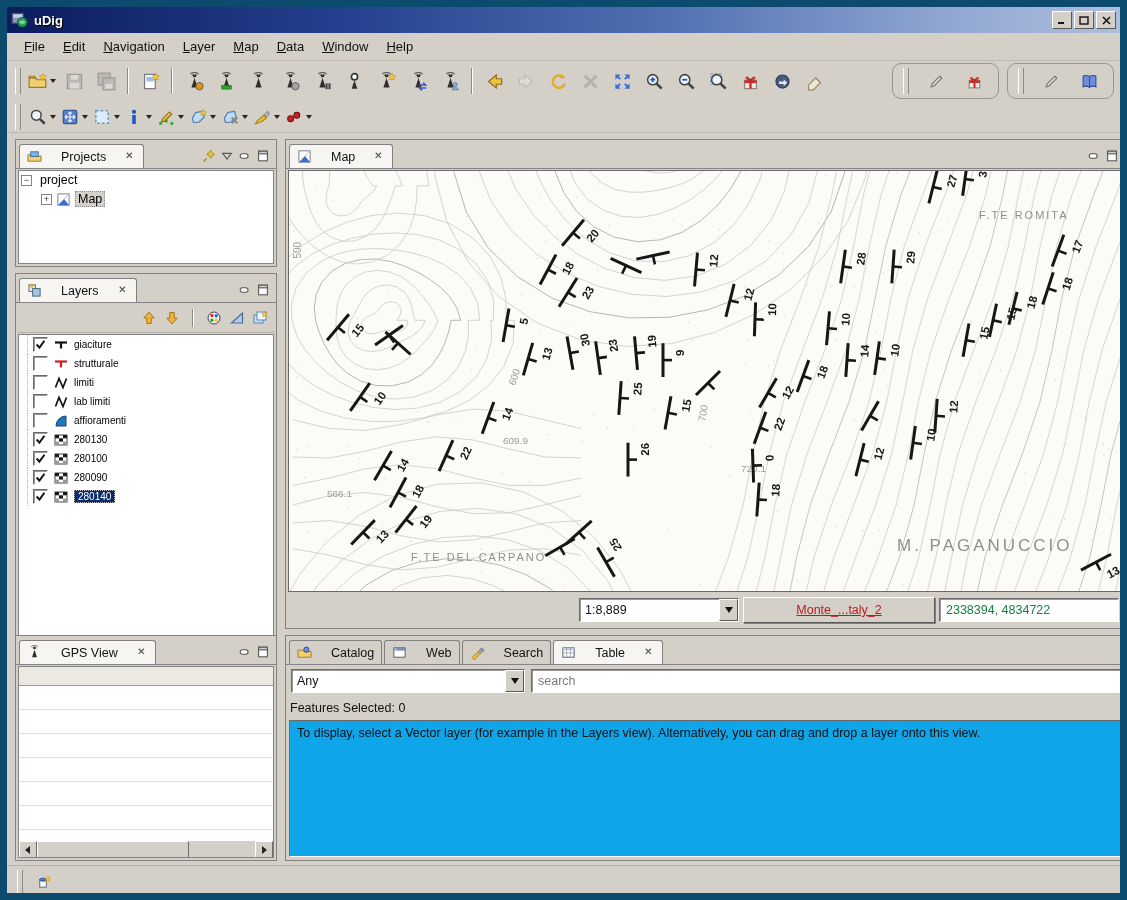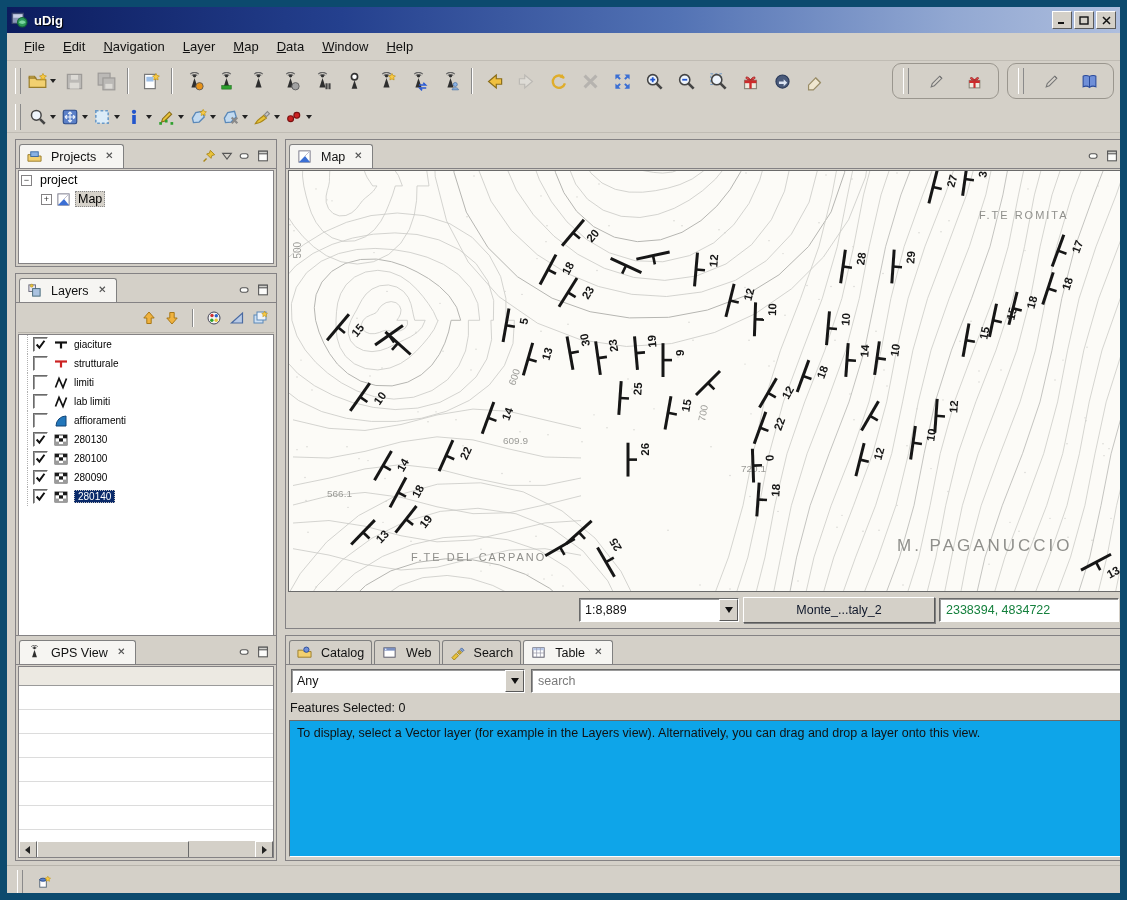--- a/index.html
+++ b/index.html
@@ -20,21 +20,21 @@
   .tb-handle{width:4px;height:26px;border-left:1px solid #fff;border-right:1px solid #8a8a8a;margin:0 5px 0 2px;}
   .tb-sep{width:0;height:26px;border-left:1px solid #8a8a8a;border-right:1px solid #fff;margin:0 5px;}
   .tb-btn{height:28px;min-width:28px;display:flex;align-items:center;justify-content:center;border:1px solid transparent;gap:2px;padding:0 1px;}
   .tb-btn.disabled{opacity:.4;filter:grayscale(85%);}
   .caret{width:0;height:0;border-left:3.5px solid transparent;border-right:3.5px solid transparent;border-top:4px solid #222;margin-left:1px;}
   #toolbar1-right{margin-left:auto;display:flex;gap:8px;align-items:center;}
   .tb-group{display:flex;align-items:center;border:1px solid #9a968e;border-radius:9px;padding:2px 8px;gap:6px;background:#d4d0c8;}
   
   .view{position:absolute;background:#d4d0c8;border:1px solid #848284;box-sizing:border-box;}
   .view-header{height:28px;display:flex;align-items:flex-end;border-bottom:1px solid #848284;padding:0 3px;position:relative;}
-  .vtab{display:inline-flex;align-items:center;gap:9px;height:23px;padding:0 7px;border:1px solid #808080;border-bottom:none;border-radius:3px 3px 0 0;background:#d4d0c8;font-size:12.5px;color:#111;margin-right:2px;}
+  .vtab{display:inline-flex;align-items:center;gap:19px;height:23px;padding:0 7px;border:1px solid #808080;border-bottom:none;border-radius:3px 3px 0 0;background:#d4d0c8;font-size:12.5px;color:#111;margin-right:2px;}
   .vtab.active{background:#f6f5f2;}
   .view-hdr-icons{margin-left:auto;display:flex;align-items:center;gap:4px;padding:0 3px 5px 0;}
   .chrome-btn{display:flex;align-items:center;justify-content:center;}
   .view-body{position:absolute;left:2px;right:2px;bottom:2px;background:#fff;border:1px solid #848284;overflow:hidden;}
   
   .tree-row{display:flex;align-items:center;gap:4px;padding:2px 2px;font-size:12.5px;}
   .tree-box{width:9px;height:9px;border:1px solid #848284;background:#fff;display:flex;align-items:center;justify-content:center;font-size:9px;line-height:7px;color:#333;flex:0 0 auto;}
   .tree-label.selected{background:#d6d2ca;border:1px dotted #8a8a8a;padding:0 2px;}
   
   #layers-toolbar{height:28px;display:flex;align-items:center;justify-content:flex-end;gap:6px;padding:0 6px;background:#d4d0c8;border-bottom:1px solid #b8b4ac;}
@@ -49,21 +49,21 @@
   .hscroll{position:absolute;left:0;right:0;bottom:0;height:16px;background:#d4d0c8;display:flex;}
   .scroll-arrow{width:16px;height:16px;background:#d4d0c8;border:1px solid;border-color:#fff #6a6a6a #6a6a6a #fff;display:flex;align-items:center;justify-content:center;flex:0 0 auto;}
   .scroll-thumb{width:150px;height:16px;background:#d4d0c8;border:1px solid;border-color:#fff #6a6a6a #6a6a6a #fff;}
   
   #map-canvas{position:absolute;left:2px;right:2px;top:30px;bottom:36px;border:1px solid #6a6a6a;background:#fcfbf7;}
   #map-canvas svg{display:block;width:100%;height:100%;}
   #map-status{position:absolute;left:2px;right:2px;bottom:2px;height:32px;display:flex;align-items:center;gap:4px;padding:0 4px;box-sizing:border-box;}
   .combo{display:flex;align-items:center;background:#fff;border:1px solid;border-color:#6a6a6a #fff #fff #6a6a6a;box-shadow:inset 1px 1px 0 #9a9a9a;height:22px;}
   .combo .val{flex:1;padding:0 5px;font-size:12.5px;color:#111;white-space:nowrap;overflow:hidden;}
   .combo-btn{width:17px;height:20px;background:#d4d0c8;border:1px solid;border-color:#fff #5a5a5a #5a5a5a #fff;display:flex;align-items:center;justify-content:center;flex:0 0 auto;}
-  .push-btn{height:24px;background:#d4d0c8;border:1px solid;border-color:#fff #5a5a5a #5a5a5a #fff;box-shadow:1px 1px 0 #808080;display:flex;align-items:center;justify-content:center;font-size:12.5px;padding:0 10px;color:#0f172a;}
+  .push-btn{height:24px;background:#d4d0c8;border:1px solid;border-color:#fff #5a5a5a #5a5a5a #fff;box-shadow:1px 1px 0 #808080;display:flex;align-items:center;justify-content:center;font-size:12.5px;padding:0 10px;color:#b91c1c;text-decoration:underline;}
   .text-field{height:22px;background:#fff;border:1px solid;border-color:#6a6a6a #fff #fff #6a6a6a;box-shadow:inset 1px 1px 0 #9a9a9a;display:flex;align-items:center;padding:0 6px;font-size:12.5px;color:#15803d;}
   
   #filter-row{position:absolute;left:2px;right:2px;top:30px;height:30px;display:flex;align-items:center;gap:6px;padding:0 3px;}
   #search-input{flex:1;height:22px;border:1px solid;border-color:#6a6a6a #fff #fff #6a6a6a;box-shadow:inset 1px 1px 0 #9a9a9a;font-size:12.5px;padding:0 6px;font-family:"Liberation Sans",sans-serif;color:#222;}
   #search-input::placeholder{color:#7a7a7a;opacity:1;}
   #features-row{position:absolute;left:4px;right:4px;top:62px;height:20px;font-size:12.5px;color:#111;display:flex;align-items:center;}
   #message-area{position:absolute;left:3px;right:3px;top:84px;bottom:3px;background:#0ea5e9;border:1px solid;border-color:#6a6a6a #fff #fff #6a6a6a;font-size:12.5px;color:#111;padding:3px 7px;line-height:1.55;box-sizing:border-box;}
   
   #statusbar{position:absolute;left:0;top:858px;width:100%;height:34px;display:flex;align-items:center;padding:0 8px;box-sizing:border-box;border-top:1px solid #b8b4ac;gap:8px;}
 </style>

